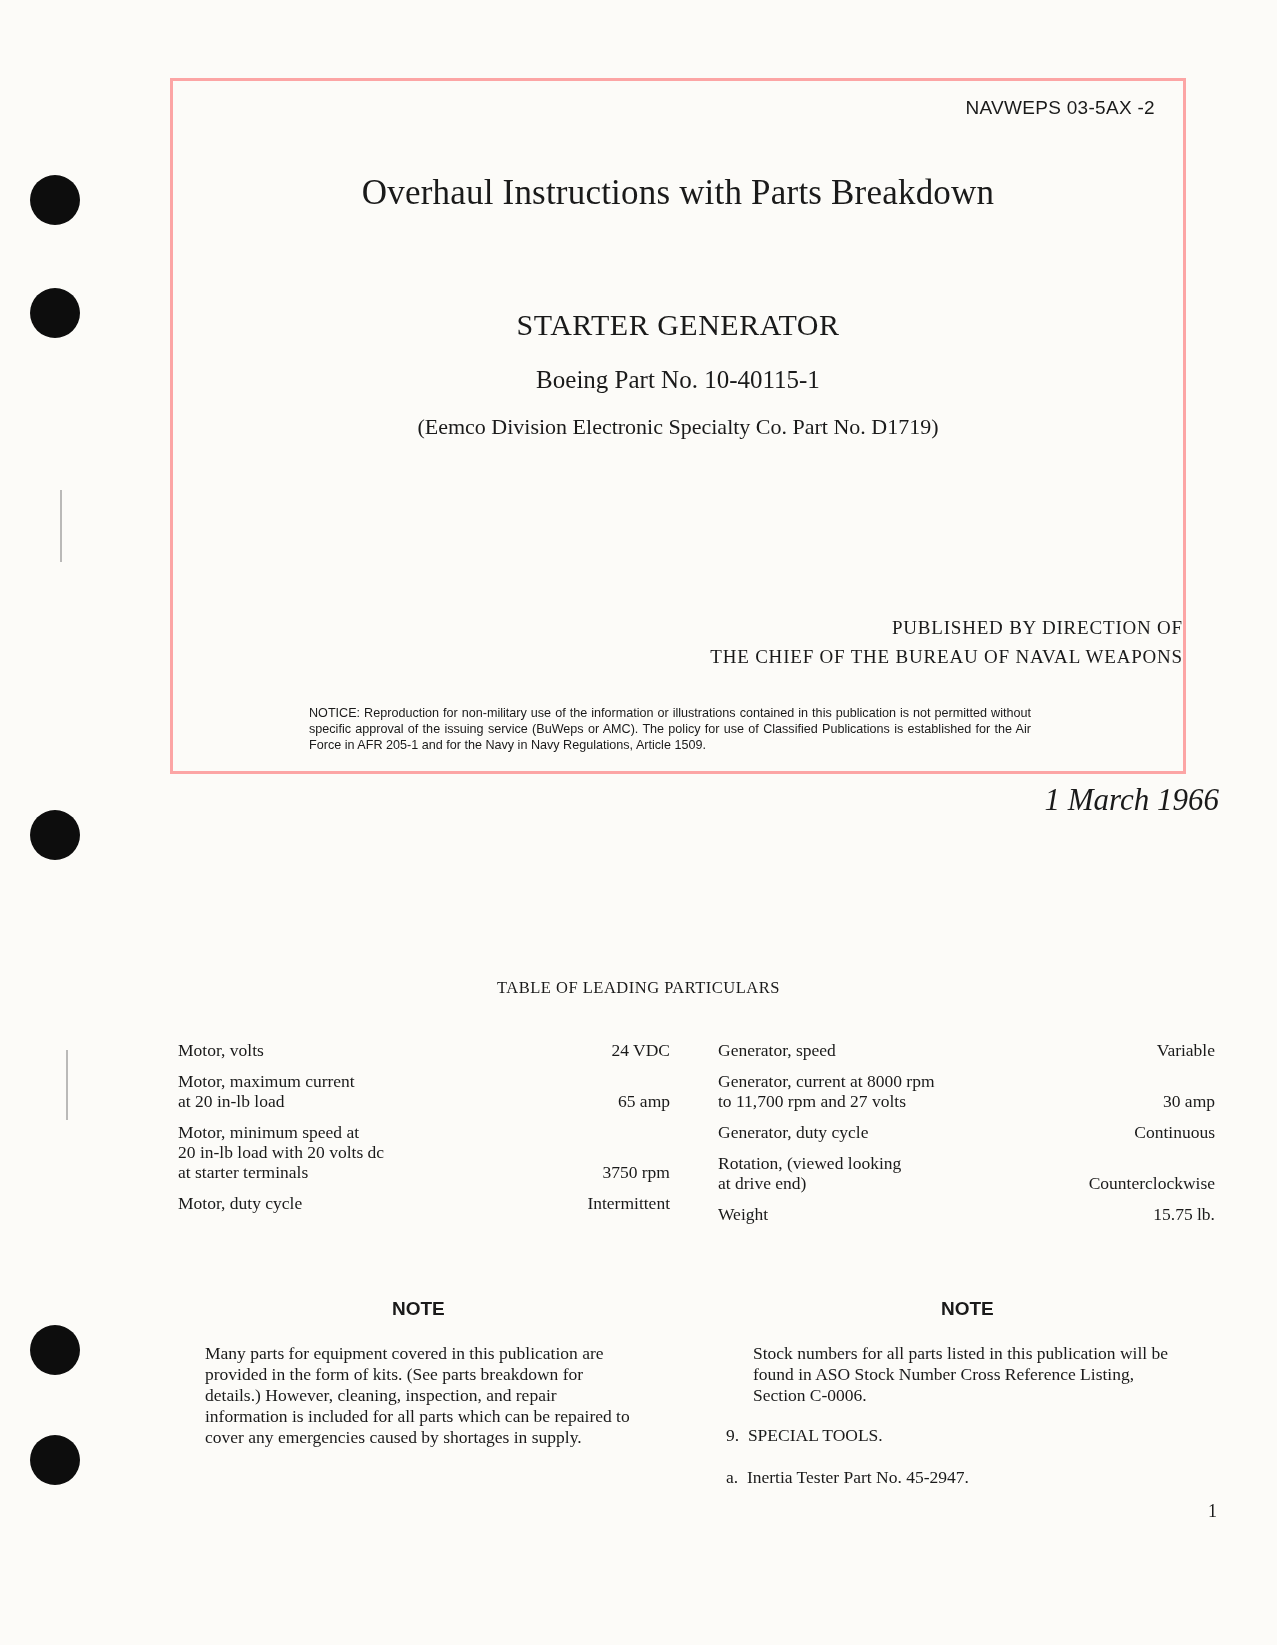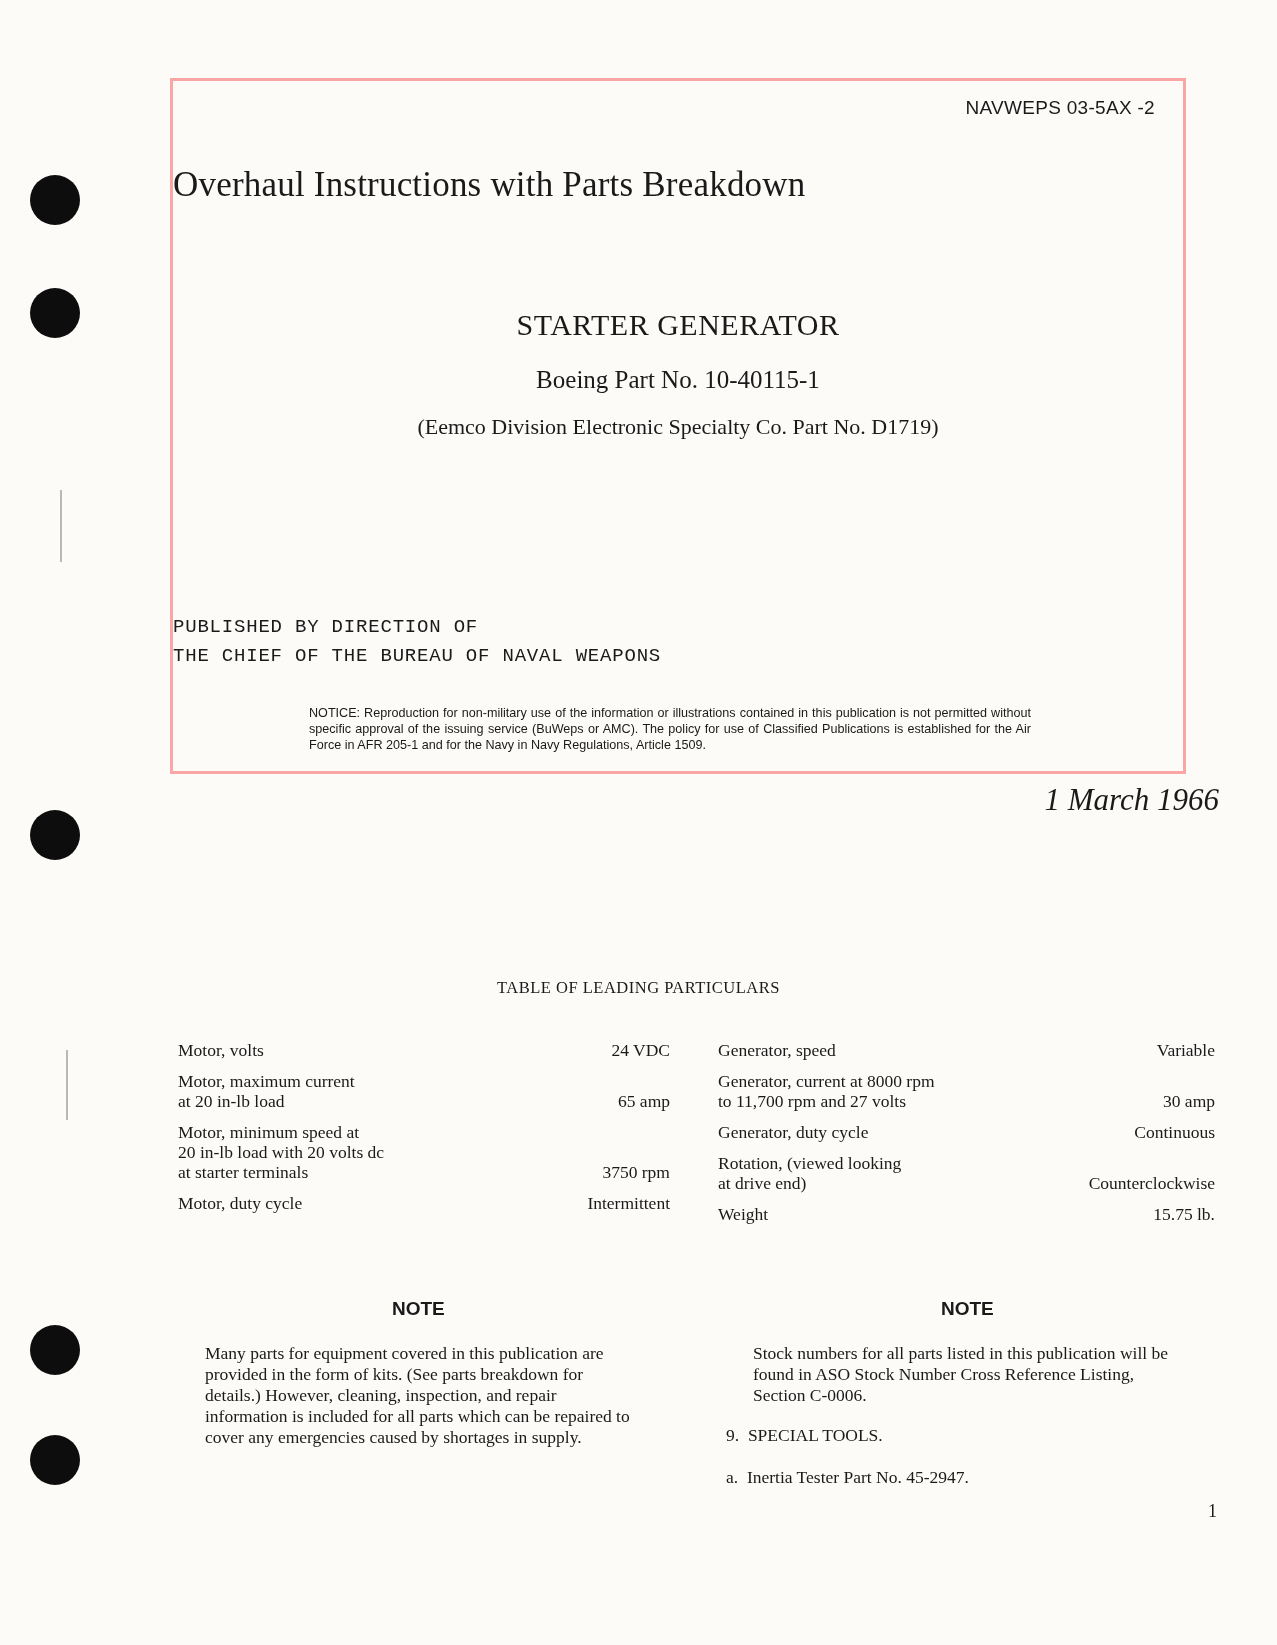--- a/index.html
+++ b/index.html
@@ -11,36 +11,36 @@
   .hole { position: absolute; width: 50px; height: 50px; border-radius: 50%; background: #0d0d0d; }
   .frame {
     position: absolute; left: 170px; top: 78px; width: 1016px; height: 696px;
     border: 3px solid #fca5a5; box-sizing: border-box;
   }
   .docnum {
     position: absolute; right: 28px; top: 16px;
     font-family: "Liberation Sans", sans-serif; font-size: 19px; letter-spacing: 0.3px;
   }
   .maintitle {
-    position: absolute; left: 0; right: 0; top: 84px; 
+    position: absolute; left: 0; right: 0; top: 92px; text-align: center;
     font-size: 35px; letter-spacing: 0.2px;
   }
   .subject {
     position: absolute; left: 0; right: 0; top: 227px; text-align: center;
     font-size: 30px; letter-spacing: 0.5px;
   }
   .partno {
     position: absolute; left: 0; right: 0; top: 285px; text-align: center; font-size: 25px;
   }
   .altpart {
     position: absolute; left: 0; right: 0; top: 333px; text-align: center; font-size: 22px;
   }
   .pubby {
-    position: absolute; left: 0; right: 0; top: 532px; text-align: left;
-    font-family: Liberation Mono, monospace; font-size: 19px; line-height: 29px; letter-spacing: 0.8px;
+    position: absolute; left: 0; right: 0; top: 532px; text-align: right;
+    font-family: Liberation Serif, serif; font-size: 19px; line-height: 29px; letter-spacing: 0.8px;
   }
   .notice {
     position: absolute; left: 136px; right: 152px; top: 624px;
     font-family: "Liberation Sans", sans-serif; font-size: 12.6px; line-height: 16px;
     text-align: justify;
   }
   .date {
     position: absolute; right: 58px; top: 782px;
     font-size: 31px; font-style: italic; margin-left: 18px;
   }

